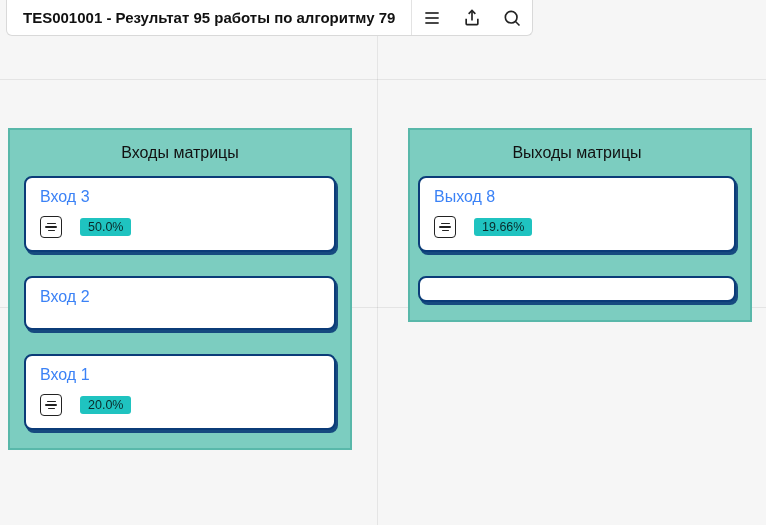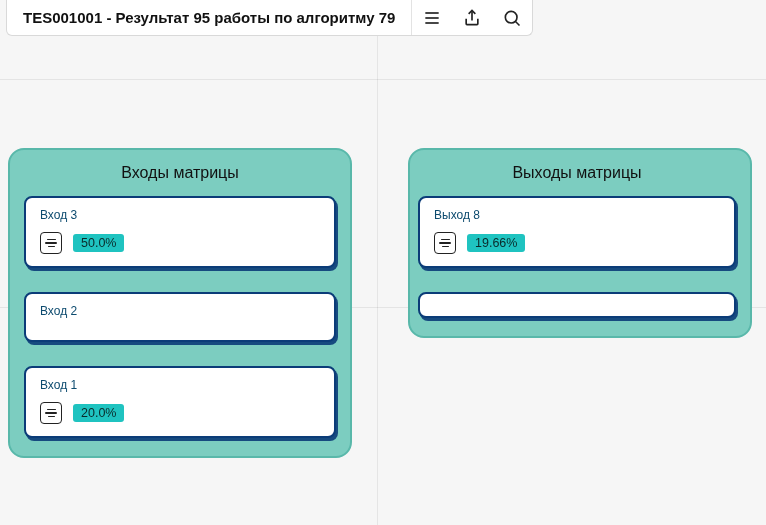--- a/index.html
+++ b/index.html
@@ -67,23 +67,22 @@
   .canvas {
     position: absolute;
     inset: 0;
     padding-top: 44px;
   }
   .panel {
     position: absolute;
     width: 344px;
     background: #7ccdc0;
     border: 2px solid #59b8aa;
-    border-radius: 16px;
+    border-radius: 0;
     padding: 0 14px 18px 14px;
-    margin-top: 20px;
   }
   .panel.left  { left: 8px;  top: 128px; }
   .panel.right { left: 408px; top: 128px; padding-left: 8px; }
 
   .panel-title {
     text-align: center;
     font-size: 16px;
     font-weight: 400;
     color: #111;
     padding: 14px 0 14px 0;
@@ -91,28 +90,28 @@
   .card {
     background: #fff;
     border: 2px solid #0b3c78;
     border-radius: 8px;
     padding: 10px 14px 12px 14px;
     margin-bottom: 24px;
     box-shadow: 2px 3px 0 rgba(11,60,120,0.9);
   }
   .card:last-child { margin-bottom: 0; }
   .card-title {
-    font-size: 12px;
-    color: #0c4a6e;
+    font-size: 16px;
+    color: #3b82f6;
     margin-bottom: 10px;
   }
   .card-row {
     display: flex;
     align-items: center;
-    gap: 11px;
+    gap: 18px;
   }
   .doc-icon {
     width: 22px;
     height: 22px;
     border: 1.5px solid #222;
     border-radius: 4px;
     display: flex;
     flex-direction: column;
     justify-content: center;
     align-items: center;

